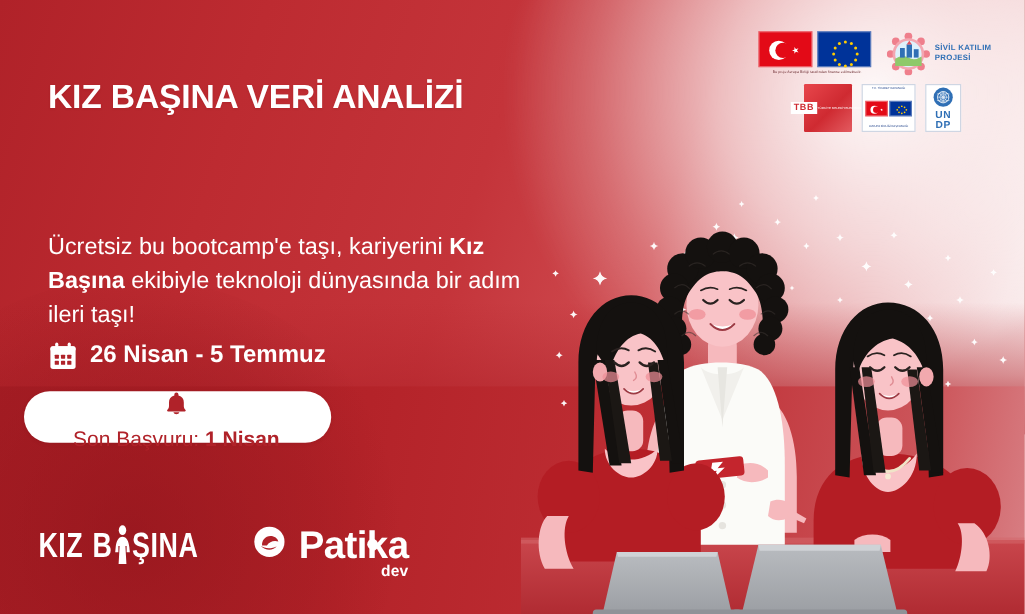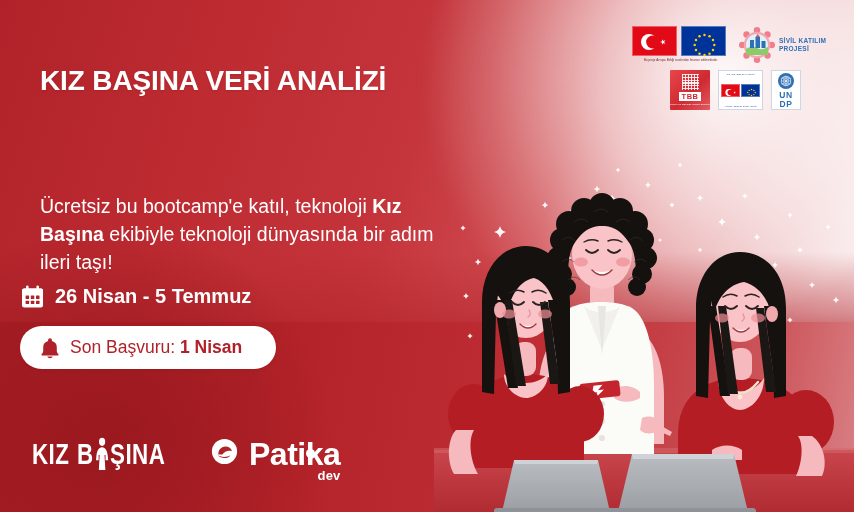--- a/index.html
+++ b/index.html
@@ -155,21 +155,21 @@
     align-items: flex-start;
     gap: 8px;
     margin-top: 7px;
     padding-left: 38px;
   }
   .tbb-logo {
     width: 40px;
     height: 40px;
     background: linear-gradient(135deg, #e8464c 0%, #cf2a31 55%, #e35b60 100%);
     display: flex;
-    flex-direction: column;
+    flex-direction: row;
     align-items: center;
     justify-content: center;
     border-radius: 1px;
     padding: 2px 0;
     box-sizing: border-box;
   }
   .tbb-grid {
     width: 17px;
     height: 16px;
     background:
@@ -273,21 +273,21 @@
     color: #ffffff;
     font-size: 19.5px;
     line-height: 1.45;
     font-weight: 400;
   }
   .description b { font-weight: bold; }
 
   
   .date-row {
     position: absolute;
-    left: 20px;
+    left: 40px;
     top: 284px;
     display: flex;
     align-items: center;
     gap: 10px;
     color: #ffffff;
     font-size: 20px;
     font-weight: bold;
   }
   .cal-icon {
     width: 25px;
@@ -303,20 +303,21 @@
     height: 43px;
     min-width: 256px;
     background: #ffffff;
     border-radius: 22px;
     display: flex;
     align-items: center;
     gap: 10px;
     padding: 0 22px 0 20px;
     box-sizing: border-box;
     box-shadow: 0 1px 3px rgba(110,14,20,0.18);
+    flex-direction: column;
   }
   .bell-icon {
     width: 20px;
     height: 22px;
     flex: 0 0 20px;
   }
   .pill-text {
     color: #b02229;
     font-size: 17.5px;
     white-space: nowrap;
@@ -801,21 +802,21 @@
         <div class="undp-letters">
           <span>UN</span>
           <span>DP</span>
         </div>
       </div>
     </div>
   </div>
 
   <h1 class="headline"><span>KIZ BAŞINA VERİ ANALİZİ</span><br></h1>
 
-  <p class="description"><span>Ücretsiz bu bootcamp'e katıl, teknoloji </span><b>Kız Başına</b><span> ekibiyle teknoloji dünyasında bir adım ileri taşı!</span></p>
+  <p class="description"><span>Ücretsiz bu bootcamp'e taşı, kariyerini </span><b>Kız Başına</b><span> ekibiyle teknoloji dünyasında bir adım ileri taşı!</span></p>
 
   <div class="date-row">
     <svg class="cal-icon" viewBox="0 0 25 25">
       <rect x="2" y="4.5" width="21" height="19" rx="2.2" fill="#ffffff"></rect>
       <rect x="6" y="1.5" width="2.6" height="5.4" rx="1.3" fill="#ffffff"></rect>
       <rect x="16.4" y="1.5" width="2.6" height="5.4" rx="1.3" fill="#ffffff"></rect>
       <rect x="2" y="4.5" width="21" height="4.6" rx="2" fill="#ffffff"></rect>
       <g fill="#b02229">
         <rect x="5.6" y="11.6" width="3.5" height="3.3" rx="0.5"></rect>
         <rect x="10.8" y="11.6" width="3.5" height="3.3" rx="0.5"></rect>

